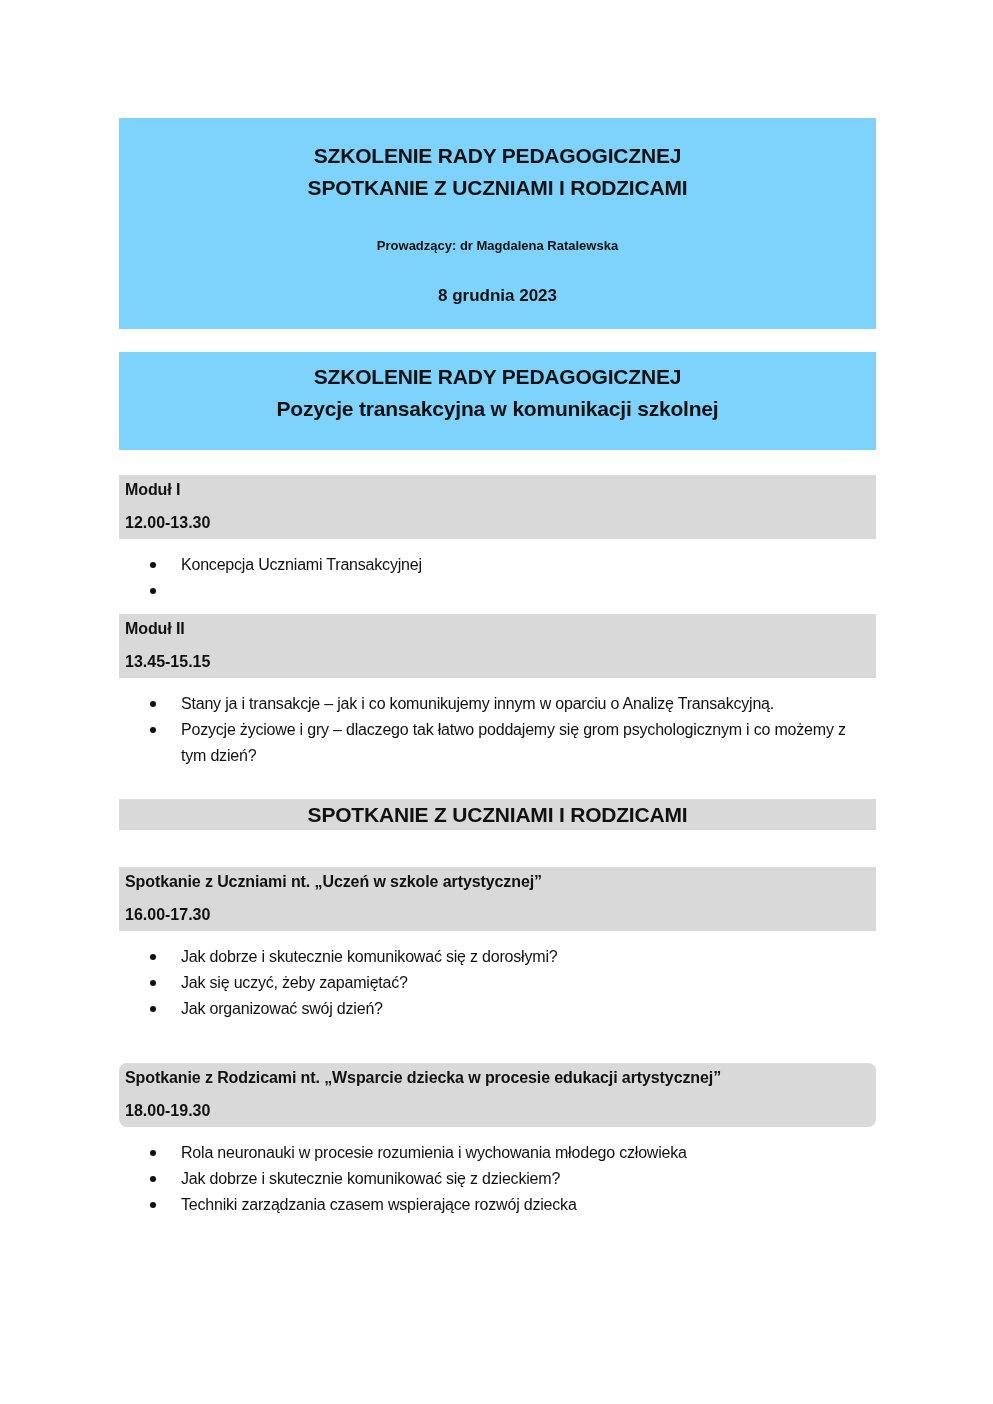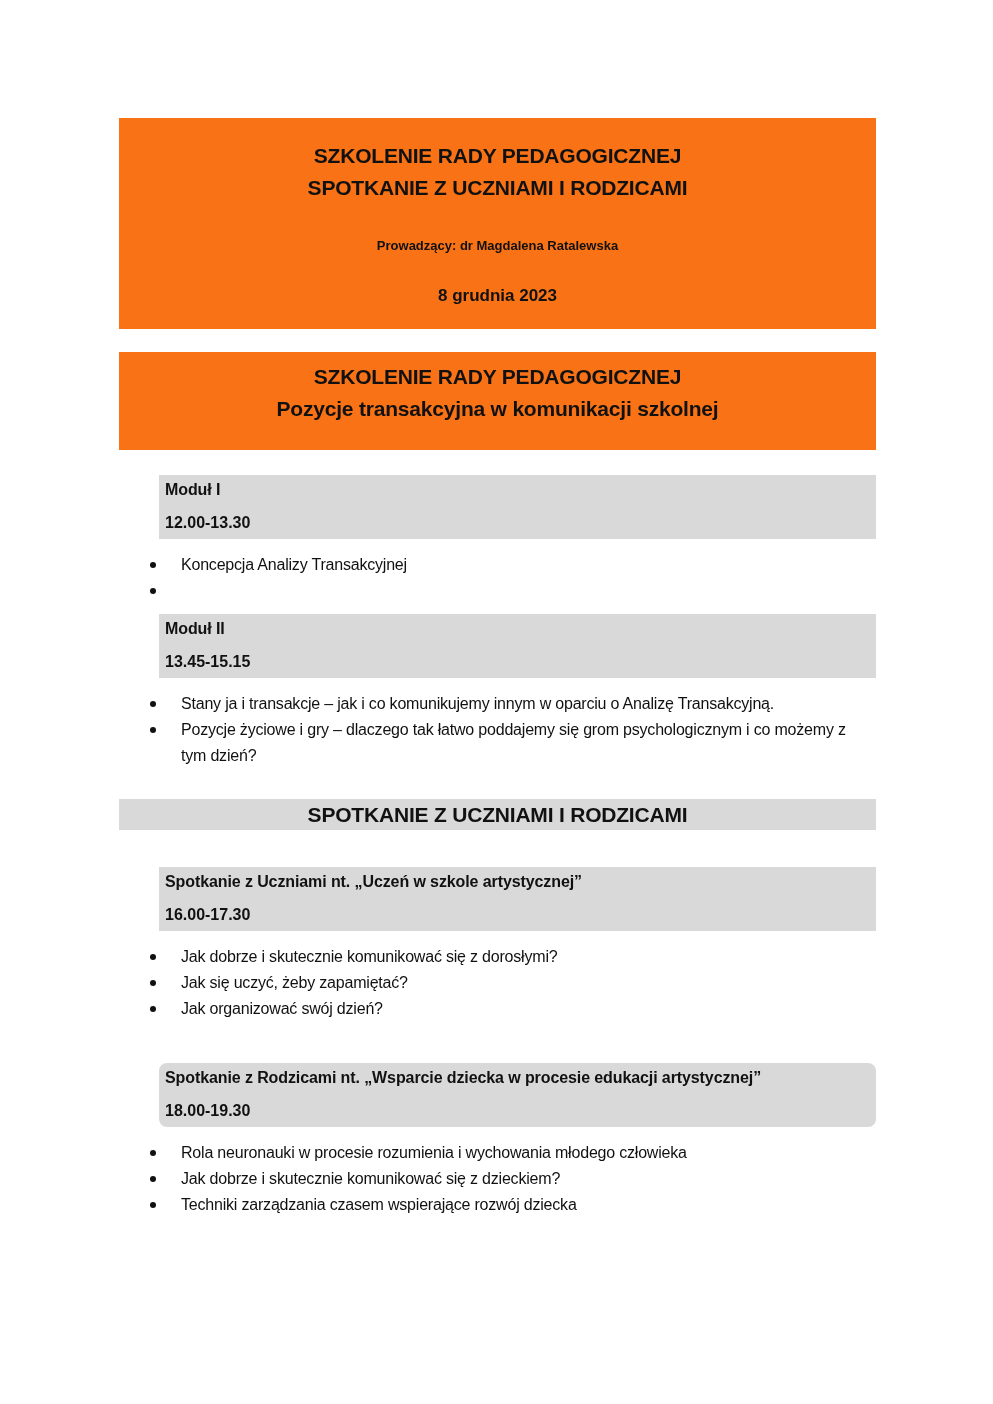--- a/index.html
+++ b/index.html
@@ -15,21 +15,21 @@
     font-family: "Liberation Sans", sans-serif;
     color: #111111;
     overflow: hidden;
   }
   .content {
     width: 757px;
     margin-left: 119px;
   }
   
   .block {
-    background: #f97316;
+    background: #7dd3fc;
     box-sizing: border-box;
   }
   .block-center { text-align: center; }
 
   .title-block {
     margin-top: 118px;
     height: 211px;
     padding-top: 22px;
   }
   .doc-title {
@@ -55,21 +55,20 @@
     margin-top: 23px;
     height: 98px;
     padding-top: 9px;
   }
 
   
   .bar {
     background: #d9d9d9;
     box-sizing: border-box;
     padding: 5px 6px 6px 6px;
-    margin-left: 40px;
   }
   .bar-title {
     font-size: 16px;
     font-weight: bold;
     line-height: 20px;
     letter-spacing: -0.1px;
   }
   .bar-time {
     margin-top: 13px;
     font-size: 16px;
@@ -137,21 +136,21 @@
       <div class="doc-title">Pozycje transakcyjna w komunikacji szkolnej</div>
     </section>
 
     <section class="bar bar-module-1">
       <div class="bar-title">Moduł I</div>
       <div class="bar-time">12.00-13.30</div>
     </section>
     <ul class="bullets">
       <li>
         <span class="dot"></span>
-        <span class="li-text">Koncepcja Analizy Transakcyjnej</span>
+        <span class="li-text">Koncepcja Uczniami Transakcyjnej</span>
       </li>
       <li>
         <span class="dot"></span>
       </li>
     </ul>
 
     <section class="bar bar-module-2">
       <div class="bar-title">Moduł II</div>
       <div class="bar-time">13.45-15.15</div>
     </section>

